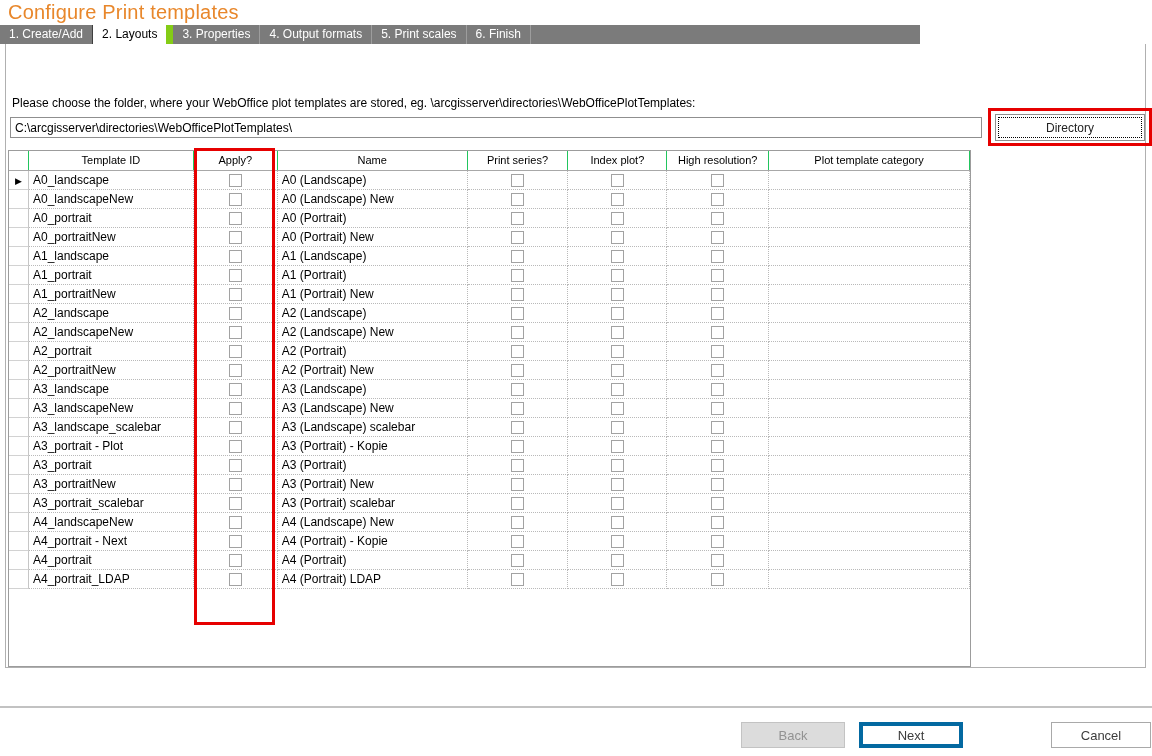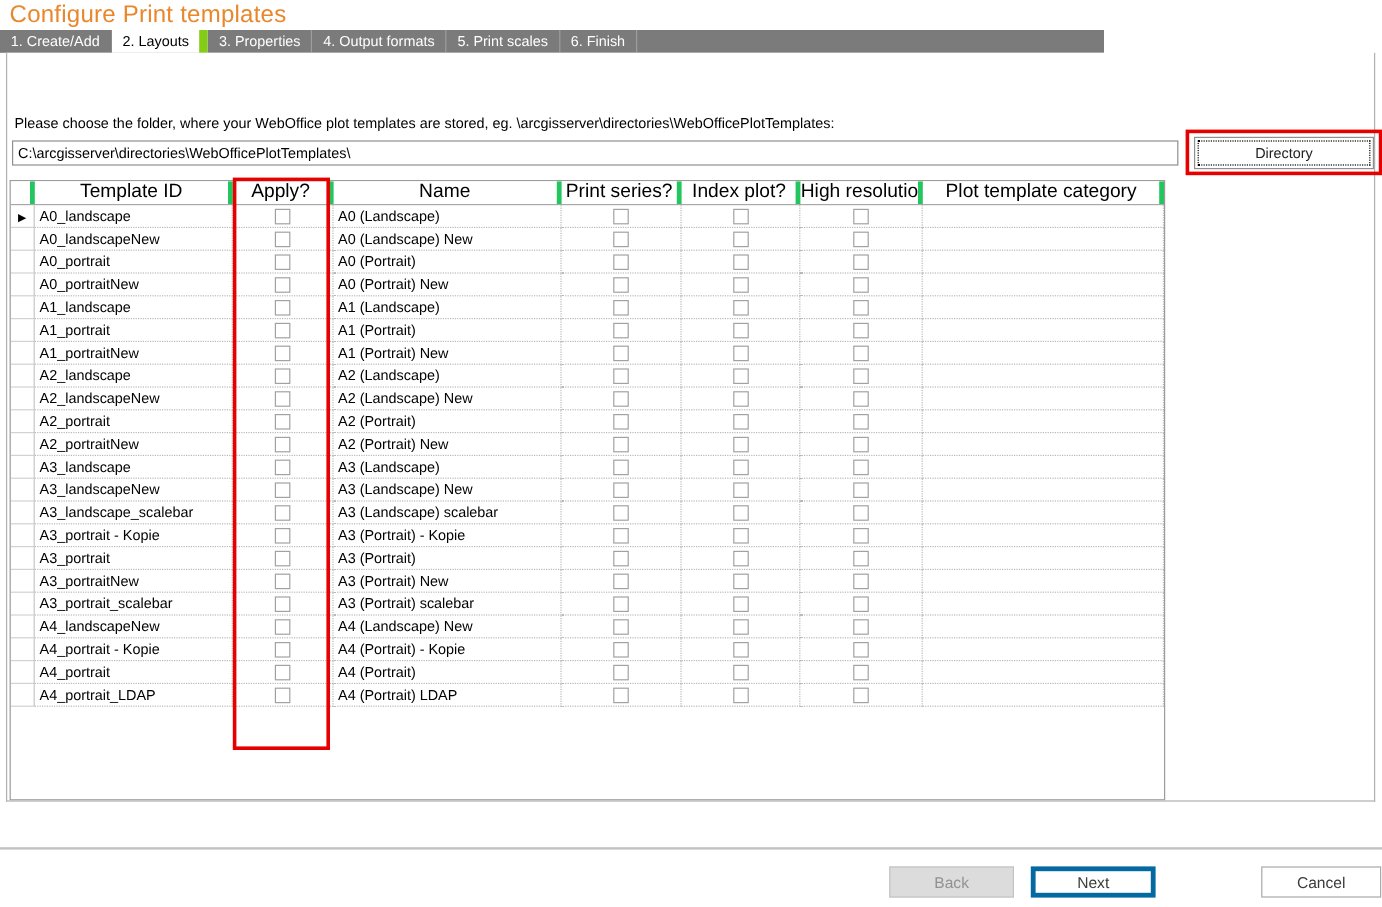--- a/index.html
+++ b/index.html
@@ -47,22 +47,22 @@
   .red-rect { position:absolute; border:3px solid #e60000; box-sizing:border-box; pointer-events:none; z-index:20; }
   .red-rect-directory { left:988px; top:108px; width:164px; height:38px; }
   .red-rect-apply { left:194px; top:148px; width:81px; height:477px; }
   
   .grid {
     position:absolute; left:8px; top:150px; width:963px; height:517px;
     border:1px solid #9c9c9c; background:#ffffff; box-sizing:border-box; overflow:hidden;
   }
   .grid-header { display:flex; height:19px; border-bottom:1px solid #a8a8a8; background:#ffffff; }
   .grid-header .hcell {
-    box-sizing:border-box; border-right:4px solid #22c55e; text-align:center;
-    line-height:18px; font-size:16px; color:#000; overflow:hidden; white-space:nowrap;
+    box-sizing:border-box; border-right:1px solid #22c55e; text-align:center;
+    line-height:18px; font-size:11px; color:#000; overflow:hidden; white-space:nowrap;
   }
   .grid-row { display:flex; height:19px; }
   .grid-row .cell {
     box-sizing:border-box; border-right:1px dotted #b9b9b9; border-bottom:1px dotted #b9b9b9;
     line-height:18px; font-size:12px; color:#000; overflow:hidden; white-space:nowrap; padding:0 4px;
   }
   .grid-row .cell.rowhead {
     padding:0; text-align:center; border-right:1px solid #c6c6c6; border-bottom:1px solid #d2d2d2;
   }
   .grid-row .cell.check { display:flex; align-items:center; justify-content:center; padding:0; }
@@ -362,21 +362,21 @@
         <div class="cell check" style="width: 99px;">
           <span class="cb"></span>
         </div>
         <div class="cell check" style="width: 102px;">
           <span class="cb"></span>
         </div>
         <div class="cell" style="width: 201px;"></div>
       </div>
       <div class="grid-row">
         <div class="cell rowhead" style="width: 20px;"></div>
-        <div class="cell" style="width: 165px;">A3_portrait - Kopie</div>
+        <div class="cell" style="width: 165px;">A3_portrait - Plot</div>
         <div class="cell check" style="width: 84px;">
           <span class="cb"></span>
         </div>
         <div class="cell" style="width: 190px;">A3 (Portrait) - Kopie</div>
         <div class="cell check" style="width: 101px;">
           <span class="cb"></span>
         </div>
         <div class="cell check" style="width: 99px;">
           <span class="cb"></span>
         </div>
@@ -452,21 +452,21 @@
         <div class="cell check" style="width: 99px;">
           <span class="cb"></span>
         </div>
         <div class="cell check" style="width: 102px;">
           <span class="cb"></span>
         </div>
         <div class="cell" style="width: 201px;"></div>
       </div>
       <div class="grid-row">
         <div class="cell rowhead" style="width: 20px;"></div>
-        <div class="cell" style="width: 165px;">A4_portrait - Kopie</div>
+        <div class="cell" style="width: 165px;">A4_portrait - Next</div>
         <div class="cell check" style="width: 84px;">
           <span class="cb"></span>
         </div>
         <div class="cell" style="width: 190px;">A4 (Portrait) - Kopie</div>
         <div class="cell check" style="width: 101px;">
           <span class="cb"></span>
         </div>
         <div class="cell check" style="width: 99px;">
           <span class="cb"></span>
         </div>

